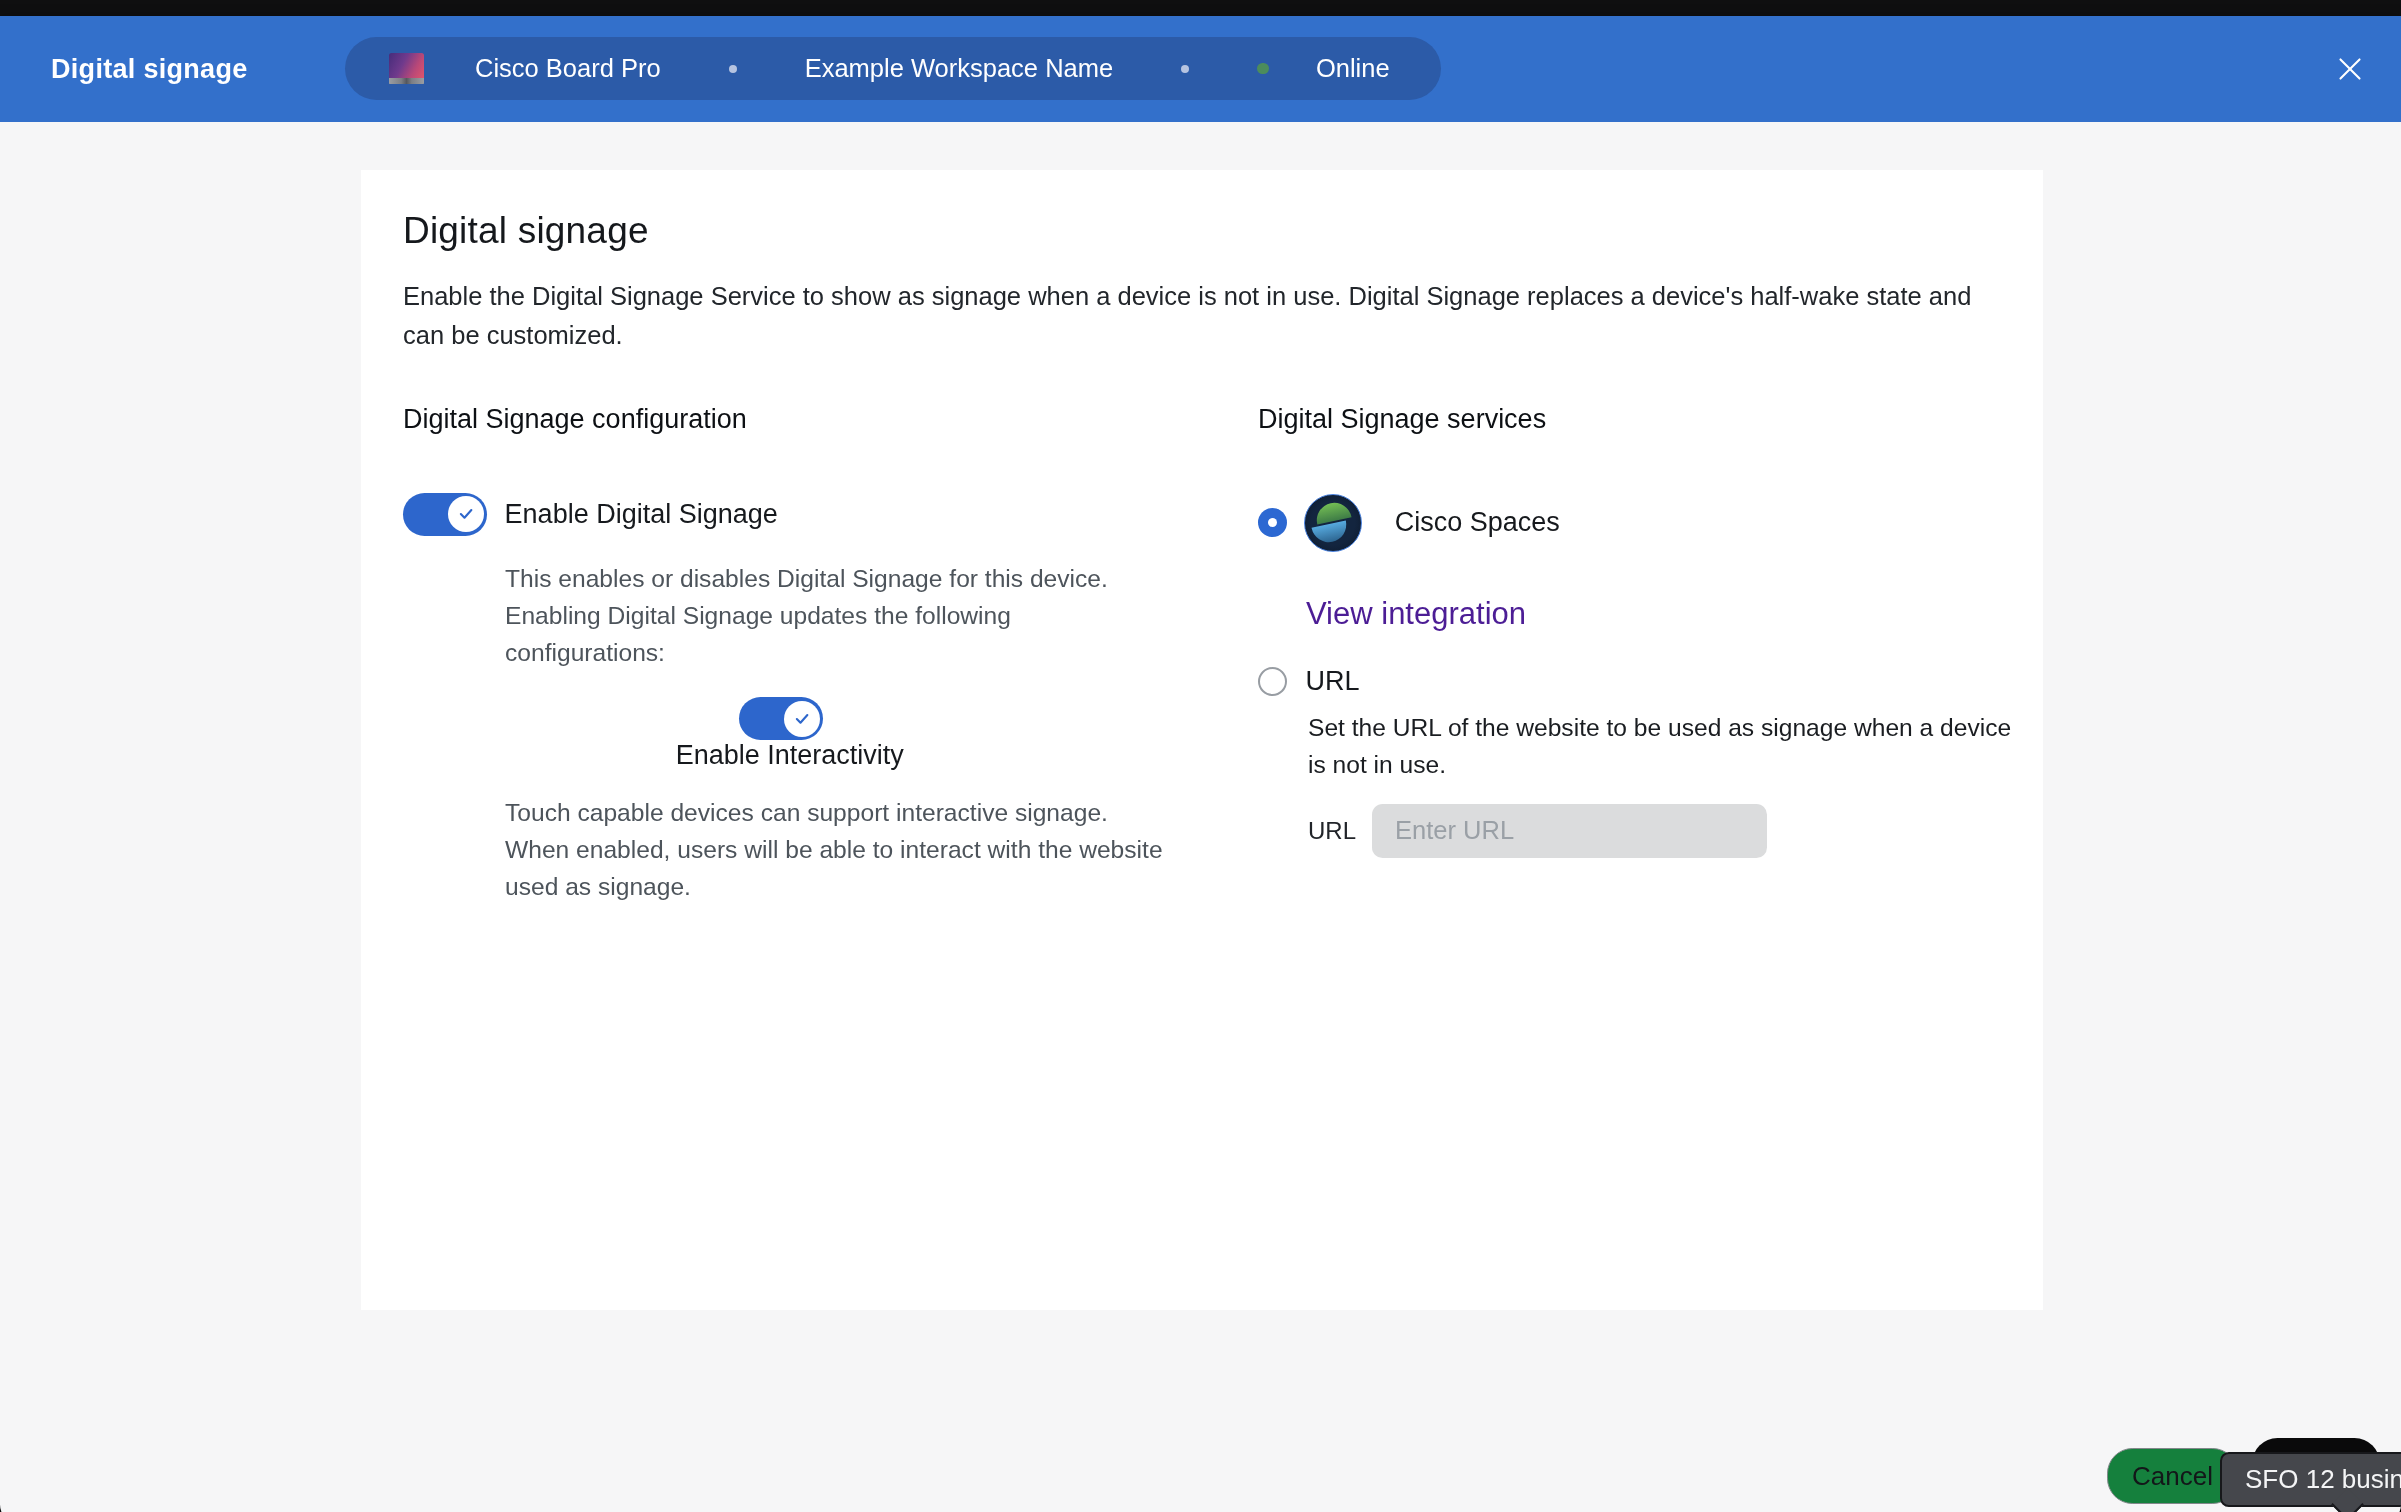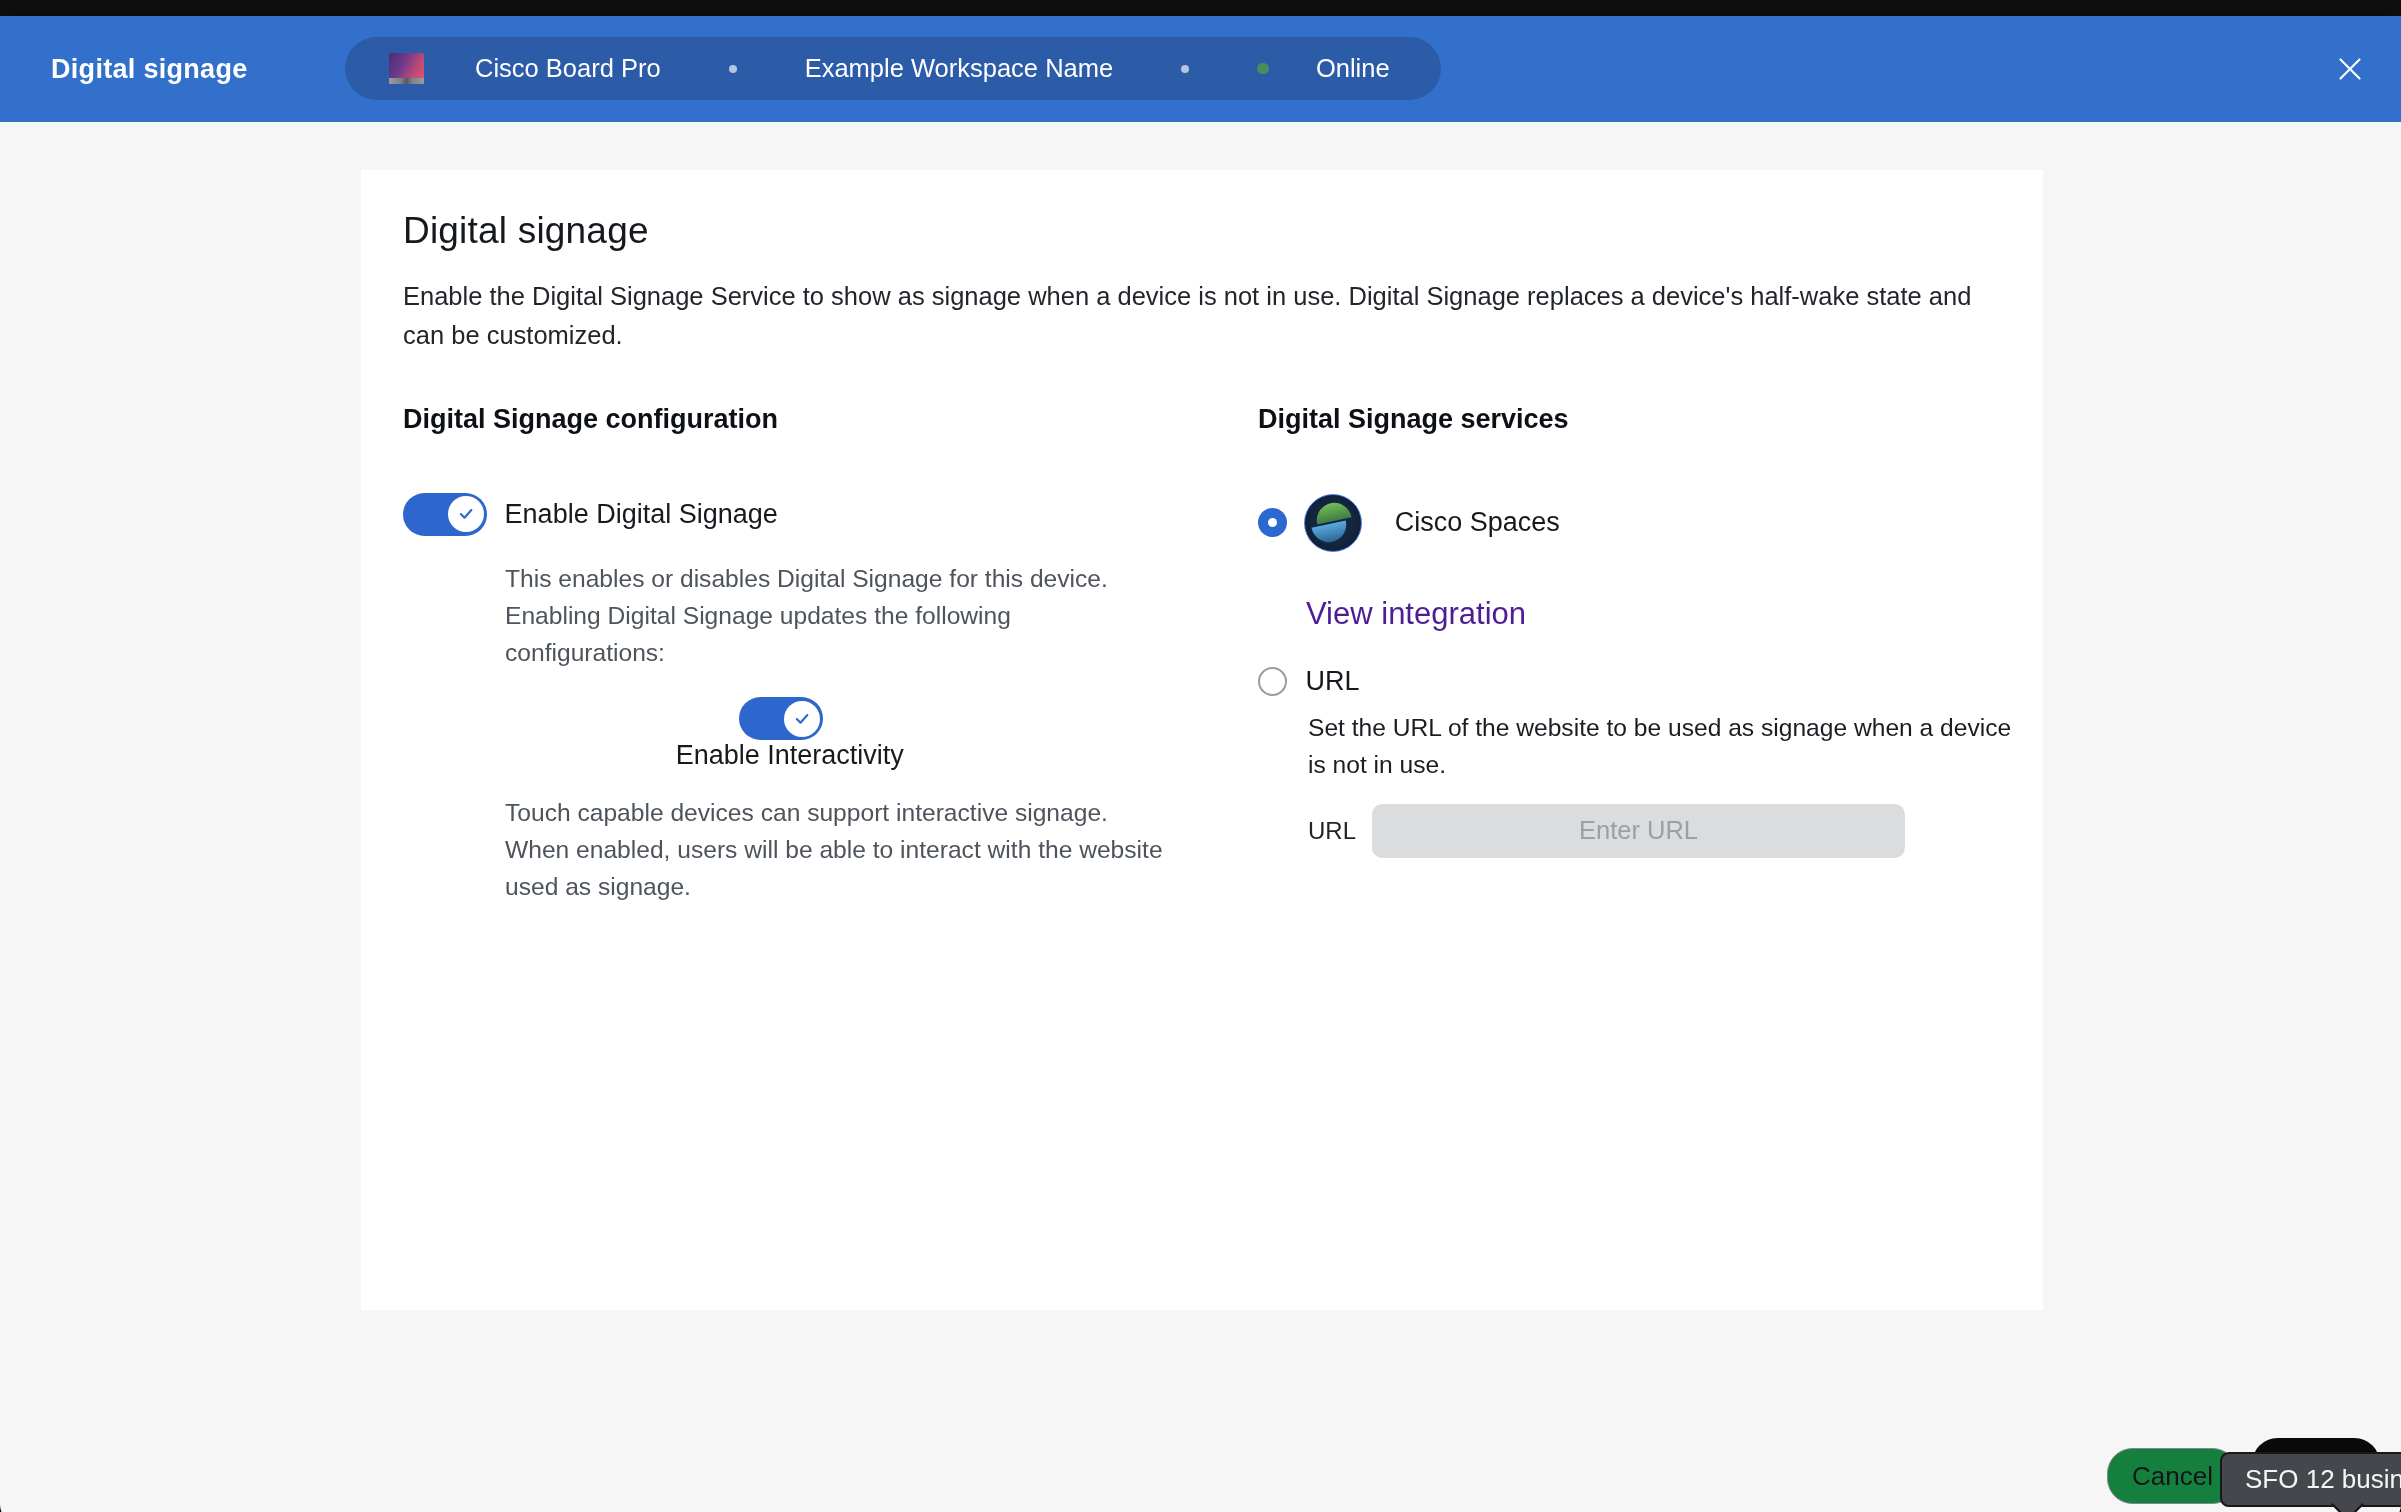--- a/index.html
+++ b/index.html
@@ -73,21 +73,21 @@
   .card-title {
     margin: 0; font-size: 37px; font-weight: 500; color: #15181C; letter-spacing: 0.2px;
   }
   .card-lead {
     margin: 24.6px 0 0 0; font-size: 25.5px; line-height: 39px; color: #22262B;
     max-width: 1583px;
   }
   .columns { display: flex; margin-top: 49px; }
   .col-left { width: 756px; flex: none; }
   .col-right { margin-left: 99px; width: 792px; flex: none; }
-  .section-heading { margin: 0; font-size: 27px; font-weight: 700; color: #0D1014; }
+  .section-heading { margin: 0; font-size: 27px; font-weight: 400; color: #0D1014; }
 
   
   .toggle-row { display: flex; align-items: center; margin-top: 58px; }
   .toggle-row.second { margin-top: 26px; flex-direction: column; }
   .toggle {
     width: 84px; height: 43px; border-radius: 22px; background: #2D66CC;
     position: relative; flex: none; border: none; padding: 0; cursor: pointer;
   }
   .toggle-thumb {
     position: absolute; right: 3.5px; top: 3.5px; width: 36px; height: 36px;
@@ -139,25 +139,24 @@
   .url-option { margin-top: 34px; }
   .url-row { display: flex; align-items: center; }
   .url-label { margin-left: 18.5px; font-size: 27px; color: #16191D; }
   .url-desc {
     margin: 12.3px 0 0 50px; width: 704px;
     font-size: 24.6px; line-height: 37px; color: #1A1D21;
   }
   .url-field-row { display: flex; align-items: center; margin: 21px 0 0 50px; }
   .url-field-label { font-size: 24px; color: #212429; flex: none; }
   .url-input {
-    margin-left: 16px; width: 533px; height: 54px;
+    margin-left: 16px; width: 395px; height: 54px;
     border-radius: 10.6px; background: #DBDCDD; border: none;
     padding: 0 23px; font-size: 25.5px; color: #3A3E43;
     font-family: "Liberation Sans", sans-serif;
-    text-align: center;
   }
   .url-input::placeholder { color: #9AA0A6; opacity: 1; }
 
   
   .cancel-btn {
     position: absolute; left: 2107px; top: 1432px; height: 56px;
     padding: 0 24px; border-radius: 25.5px;
     background: #15803d; border: 1.8px solid #83878B;
     font-size: 26px; color: #131619; font-family: "Liberation Sans", sans-serif;
     display: flex; align-items: center; justify-content: center;

